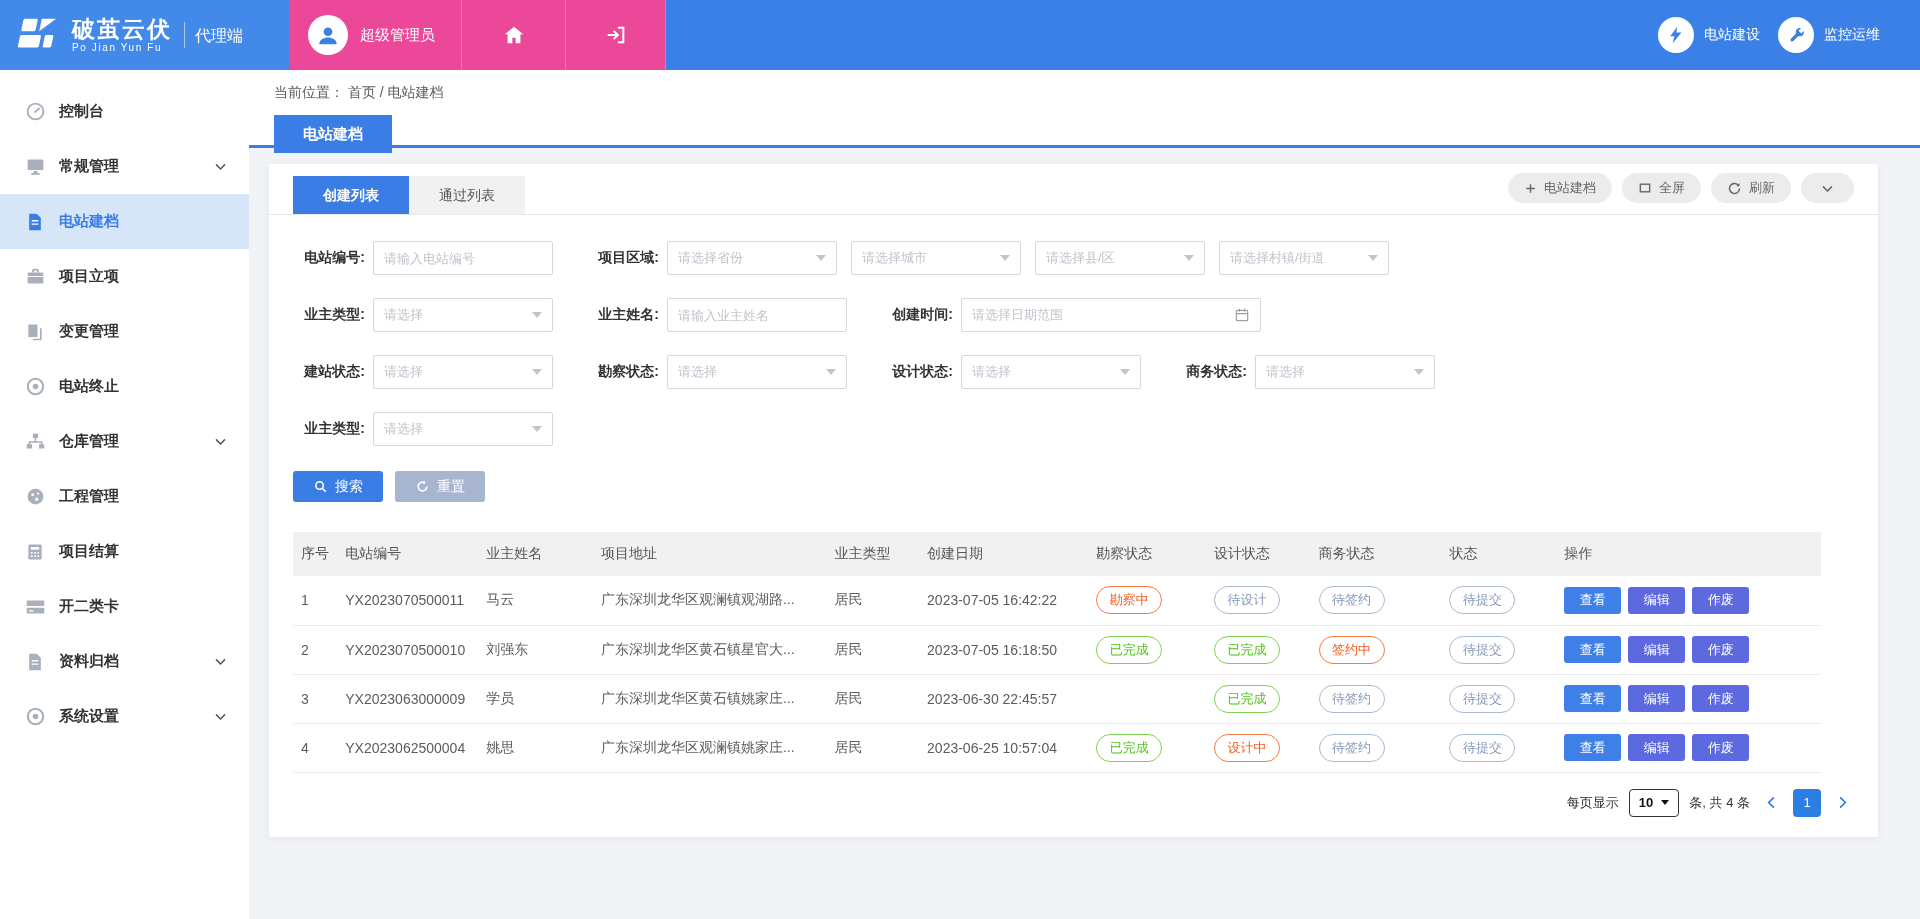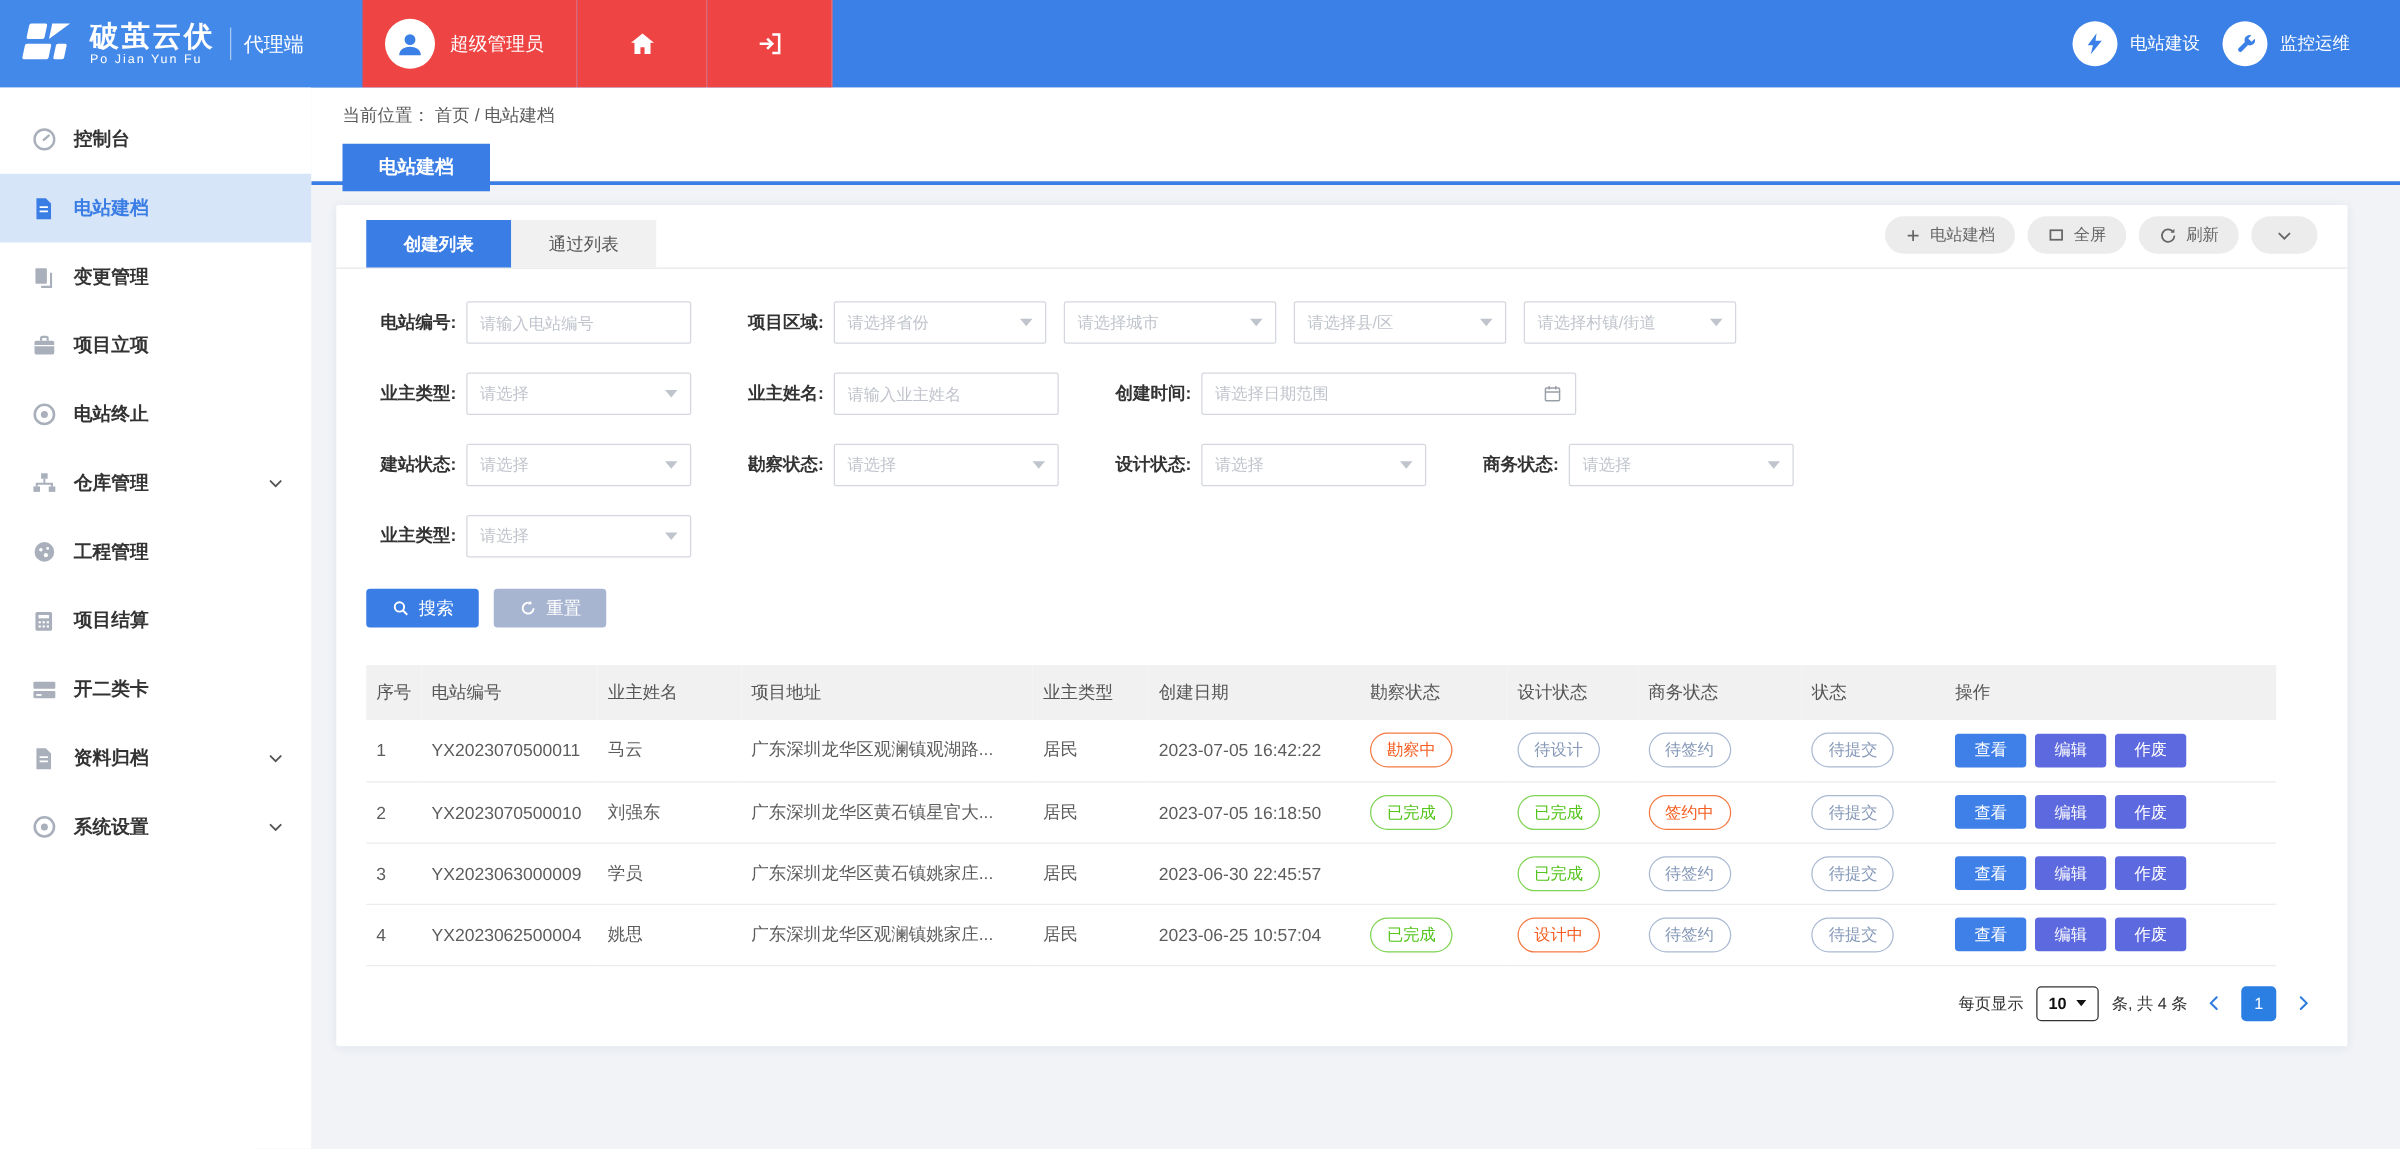--- a/index.html
+++ b/index.html
@@ -9,21 +9,21 @@
   
   .topbar { height:70px; display:flex; align-items:stretch; background:#3a80e6; }
   .brand { width:290px; background:#4389ea; display:flex; align-items:center; padding-left:16px; }
   .brand-logo { width:46px; height:42px; margin-right:10px; flex:none; }
   .brand-text { color:#fff; line-height:1.05; }
   .brand-name { font-size:23px; font-weight:bold; letter-spacing:2px; }
   .brand-sub { font-size:10px; letter-spacing:1.6px; margin-top:2px; }
   .brand-divider { width:1px; height:26px; background:rgba(255,255,255,.55); margin:0 10px 0 12px; }
   .brand-portal { color:#fff; font-size:16px; padding-top:2px; }
   .topbar-main { flex:1; display:flex; align-items:stretch; }
-  .seg { background:#ef4444; display:flex; align-items:center; justify-content:center; border-right:1px solid rgba(255,255,255,.22); cursor:pointer; }
+  .seg { background:#ec4899; display:flex; align-items:center; justify-content:center; border-right:1px solid rgba(255,255,255,.22); cursor:pointer; }
   .seg-user { width:172px; justify-content:flex-start; padding-left:18px; }
   .avatar { width:40px; height:40px; background:#fff; border-radius:50%; display:flex; align-items:center; justify-content:center; margin-right:12px; flex:none; }
   .user-name { color:#fff; font-size:15px; white-space:nowrap; }
   .seg-home { width:104px; }
   .seg-logout { width:100px; }
   .topbar-spacer { flex:1; }
   .top-nav { display:flex; align-items:center; gap:18px; padding-right:40px; }
   .top-nav-item { display:flex; align-items:center; gap:10px; cursor:pointer; }
   .top-nav-circle { width:36px; height:36px; background:#fff; border-radius:50%; display:flex; align-items:center; justify-content:center; }
   .top-nav-label { color:#fff; font-size:14px; white-space:nowrap; }
@@ -163,47 +163,62 @@
   <div class="sidebar">
       <div class="side-item">
         <span class="side-icon">
           <svg viewBox="0 0 24 24" width="21" height="21" fill="none" stroke="currentColor" stroke-width="2.2">
             <circle cx="12" cy="12" r="9"></circle>
             <path d="M11.5 12.5L16 8.5" stroke-linecap="round"></path>
           </svg>
         </span>
         <span class="side-label">控制台</span>
       </div>
+      <div class="side-item">
+        <span class="side-icon">
+          <svg viewBox="0 0 24 24" width="21" height="21" fill="currentColor">
+            <rect x="3" y="4" width="18" height="12" rx="1.5"></rect>
+            <rect x="10" y="17" width="4" height="2.5"></rect>
+            <rect x="7" y="19.5" width="10" height="2" rx="1"></rect>
+          </svg>
+        </span>
+        <span class="side-label">常规管理</span>
+        <span class="side-chevron">
+          <svg viewBox="0 0 16 16" width="13" height="13" fill="none" stroke="currentColor" stroke-width="1.8" stroke-linecap="round">
+            <path d="M3 6l5 5 5-5"></path>
+          </svg>
+        </span>
+      </div>
       <div class="side-item active">
         <span class="side-icon">
           <svg viewBox="0 0 24 24" width="20" height="20">
             <path d="M5 2h9l5 5v15H5z" fill="currentColor"></path>
             <path d="M8 10.5h8M8 14.5h8" stroke="#fff" stroke-width="1.6"></path>
           </svg>
         </span>
         <span class="side-label">电站建档</span>
-      </div>
-      <div class="side-item">
-        <span class="side-icon">
-          <svg viewBox="0 0 24 24" width="20" height="20">
-            <rect x="4" y="3" width="11" height="15" rx="1" fill="currentColor"></rect>
-            <path d="M9.5 21H19V7.5" fill="none" stroke="currentColor" stroke-width="2"></path>
-          </svg>
-        </span>
-        <span class="side-label">变更管理</span>
       </div>
       <div class="side-item">
         <span class="side-icon">
           <svg viewBox="0 0 24 24" width="21" height="21">
             <rect x="3" y="7.5" width="18" height="12.5" rx="1.5" fill="currentColor"></rect>
             <path d="M9 7.5V5.3A1.3 1.3 0 0 1 10.3 4h3.4A1.3 1.3 0 0 1 15 5.3v2.2" fill="none" stroke="currentColor" stroke-width="2"></path>
             <path d="M3 12h18" stroke="#fff" stroke-width="1.2"></path>
           </svg>
         </span>
         <span class="side-label">项目立项</span>
+      </div>
+      <div class="side-item">
+        <span class="side-icon">
+          <svg viewBox="0 0 24 24" width="20" height="20">
+            <rect x="4" y="3" width="11" height="15" rx="1" fill="currentColor"></rect>
+            <path d="M9.5 21H19V7.5" fill="none" stroke="currentColor" stroke-width="2"></path>
+          </svg>
+        </span>
+        <span class="side-label">变更管理</span>
       </div>
       <div class="side-item">
         <span class="side-icon">
           <svg viewBox="0 0 24 24" width="21" height="21">
             <circle cx="12" cy="12" r="8.8" fill="none" stroke="currentColor" stroke-width="2.4"></circle>
             <circle cx="12" cy="12" r="3.2" fill="currentColor"></circle>
           </svg>
         </span>
         <span class="side-label">电站终止</span>
       </div>

